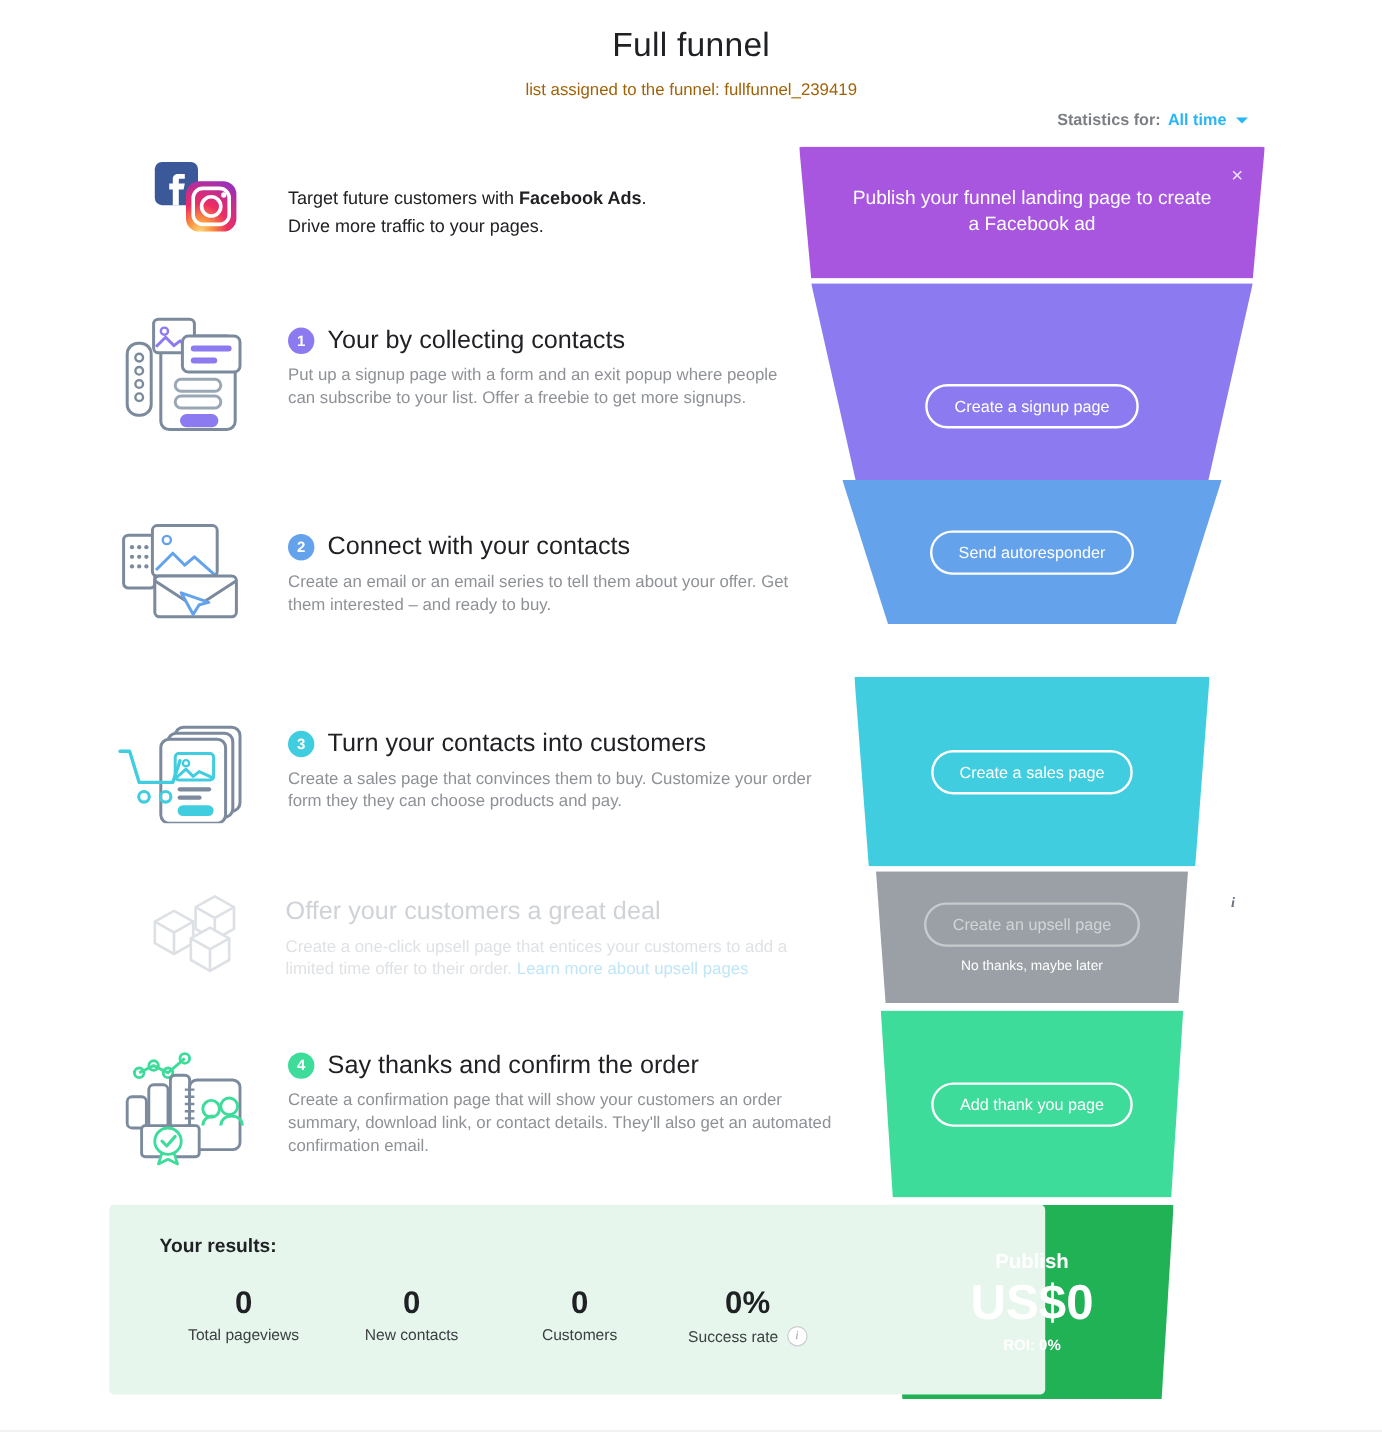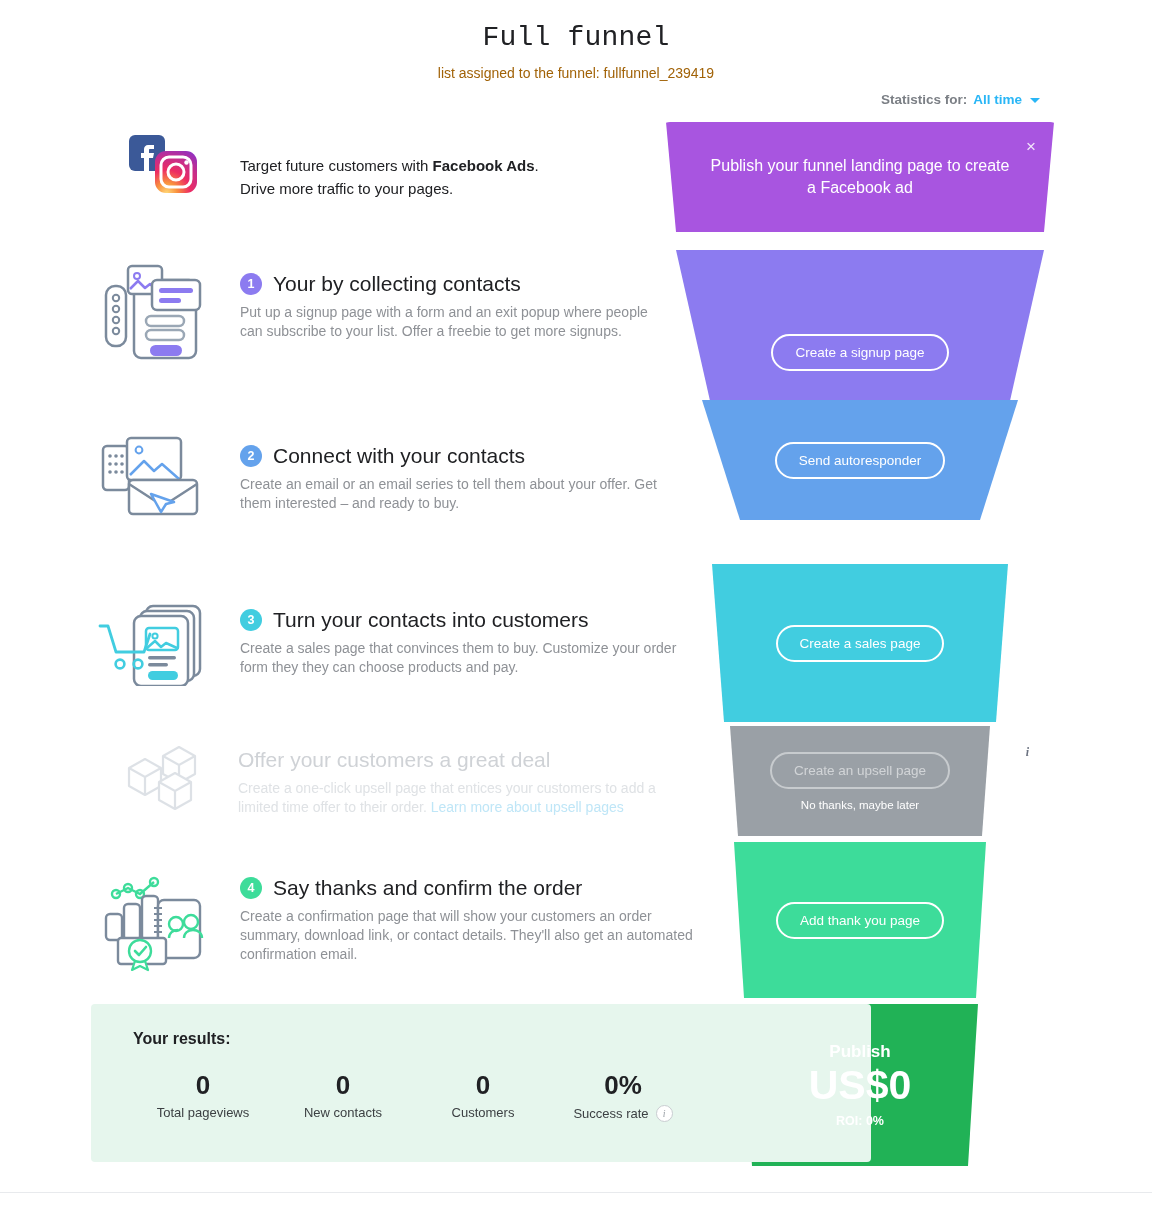--- a/index.html
+++ b/index.html
@@ -7,21 +7,21 @@
     width: 1152px; height: 1210px;
     background: #ffffff;
     font-family: "Liberation Sans", sans-serif;
     color: #202124;
     overflow: hidden;
   }
   .page { position: relative; width: 1152px; height: 1210px; }
 
   
   .header { padding-top: 22px; text-align: center; }
-  .page-title { font-size: 28px; font-weight: 400; color: #202124; letter-spacing: .2px; font-family: Liberation Mono, monospace; }
+  .page-title { font-size: 28px; font-weight: 400; color: #202124; letter-spacing: .2px; }
   .page-subtitle { margin-top: 12px; font-size: 14px; color: #a16207; }
 
   .stats-row {
     position: absolute; top: 92px; right: 112px;
     display: flex; align-items: center; gap: 6px;
     font-size: 13.5px; font-weight: bold;
   }
   .stats-label { color: #7b7f85; }
   .stats-value { color: #29b6f6; }
   .caret {
@@ -297,21 +297,21 @@
   <div class="funnel">
 
     <div class="seg" style="top:122px; height:110px;">
       <div class="seg-fill" style="background:#a855e0; clip-path: polygon(1.5% 0%, 98.5% 0%, 96% 100%, 4% 100%);"></div>
       <span class="close-x">×</span>
       <div class="seg-inner" style="width:300px;">
         <div class="banner-text">Publish your funnel landing page to create a Facebook ad</div>
       </div>
     </div>
 
-    <div class="seg" style="top:250px; height:204px;">
+    <div class="seg" style="top:236px; height:204px;">
       <div class="seg-fill" style="background:#8c7bf0; clip-path: polygon(4% 0%, 96% 0%, 84.5% 100%, 15.5% 100%);"></div>
       <div class="seg-inner">
         <button class="pill">Create a signup page</button>
       </div>
     </div>
 
     <div class="seg" style="top:400px; height:120px;">
       <div class="seg-fill" style="background:#64a2ec; clip-path: polygon(10.5% 0%, 89.5% 0%, 80% 100%, 20% 100%);"></div>
       <div class="seg-inner">
         <button class="pill">Send autoresponder</button>

